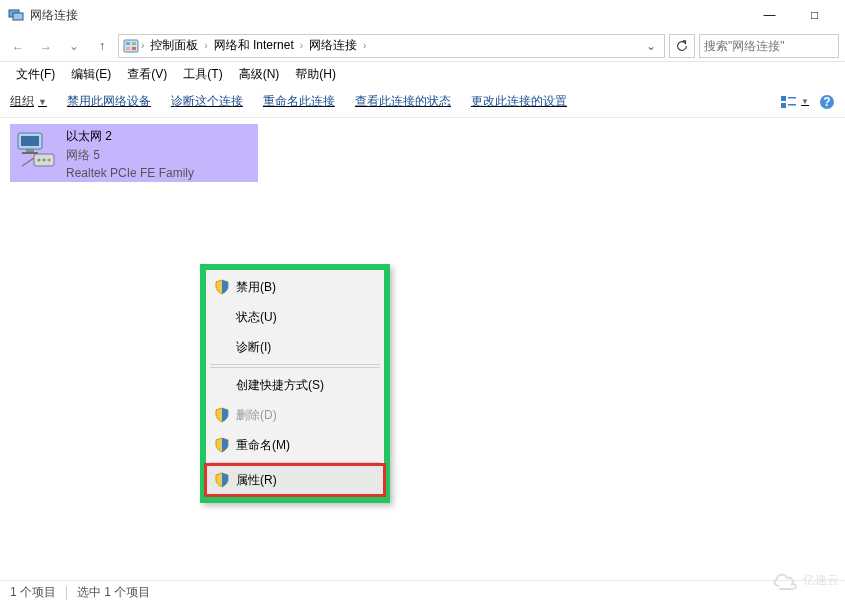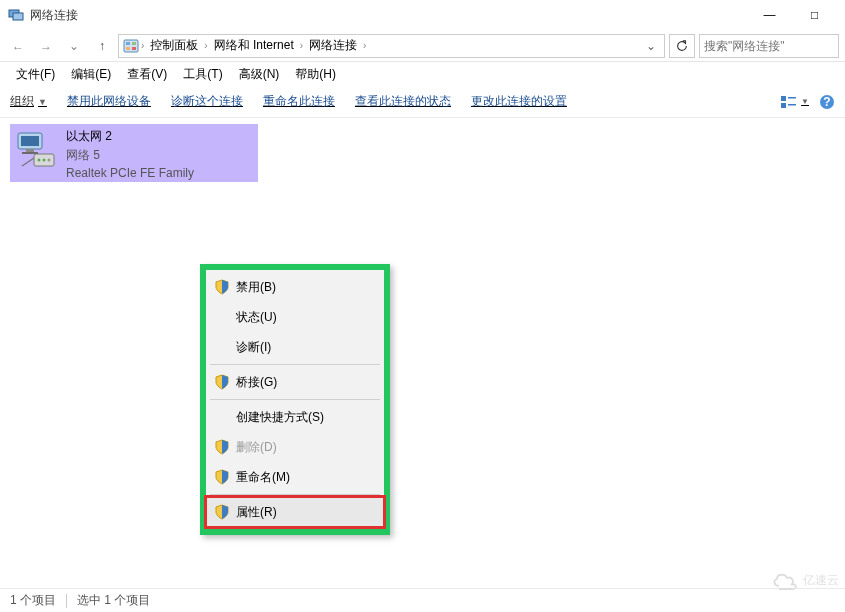--- a/index.html
+++ b/index.html
@@ -43,21 +43,21 @@
     
     .context-menu { position: absolute; left: 200px; top: 146px; width: 190px; background: #f2f2f2; border: 6px solid #22c55e; box-shadow: 3px 3px 6px rgba(0,0,0,0.25); padding: 2px 0; }
     .ctx-item { display: flex; align-items: center; height: 30px; padding: 0 8px; gap: 6px; }
     .ctx-item.disabled { color: #9a9a9a; }
     .ctx-item.bold .ctx-label { font-weight: normal; }
     .ctx-item.highlight { background: #e8e8e8; outline: 3px solid #e03030; outline-offset: -1px; }
     .ctx-icon { width: 16px; height: 16px; display: flex; align-items: center; justify-content: center; }
     .ctx-noicon { width: 16px; }
     .ctx-sep { height: 1px; background: #d0d0d0; margin: 2px 4px; }
     
-    .statusbar { position: absolute; bottom: 0; left: 0; right: 0; height: 24px; display: flex; align-items: center; padding: 0 10px; gap: 10px; color: #555; border-top: 1px solid #eaeaea; background: #fff; }
+    .statusbar { position: absolute; bottom: 8px; left: 0; right: 0; height: 24px; display: flex; align-items: center; padding: 0 10px; gap: 10px; color: #555; border-top: 1px solid #eaeaea; background: #fff; }
     .status-sep-v { width: 1px; height: 14px; background: #ccc; }
     
     .watermark { position: absolute; right: 6px; bottom: 22px; color: #e0e0e0; font-size: 16px; display: flex; align-items: center; gap: 4px; }
     
     svg { display: block; }
   </style>
 </head>
 <body>
 
 <div class="titlebar">
@@ -182,29 +182,20 @@
     </div>
     <div class="ctx-item bold">
       <span class="ctx-noicon"></span>
       <span class="ctx-label">状态(U)</span>
     </div>
     <div class="ctx-item">
       <span class="ctx-noicon"></span>
       <span class="ctx-label">诊断(I)</span>
     </div>
     <div class="ctx-sep"></div>
-    <div class="ctx-item">
-      <span class="ctx-icon">
-          <svg viewBox="0 0 16 16">
-            <path d="M8 1 L14 3 V8 C14 12 8 15 8 15 C8 15 2 12 2 8 V3 Z" fill="#f3c94a" stroke="#c79a12"></path>
-            <path d="M8 1 L14 3 V8 C14 12 8 15 8 15 Z" fill="#3d7dc4"></path>
-          </svg>
-        </span>
-      <span class="ctx-label">桥接(G)</span>
-    </div>
     <div class="ctx-sep"></div>
     <div class="ctx-item">
       <span class="ctx-noicon"></span>
       <span class="ctx-label">创建快捷方式(S)</span>
     </div>
     <div class="ctx-item disabled">
       <span class="ctx-icon">
           <svg viewBox="0 0 16 16">
             <path d="M8 1 L14 3 V8 C14 12 8 15 8 15 C8 15 2 12 2 8 V3 Z" fill="#f3c94a" stroke="#c79a12"></path>
             <path d="M8 1 L14 3 V8 C14 12 8 15 8 15 Z" fill="#3d7dc4"></path>

